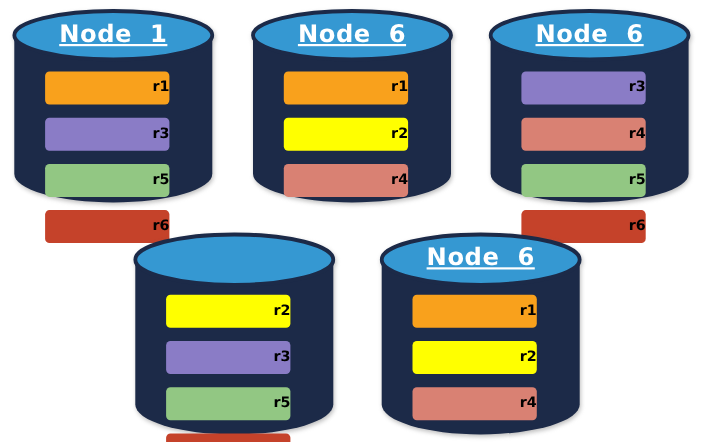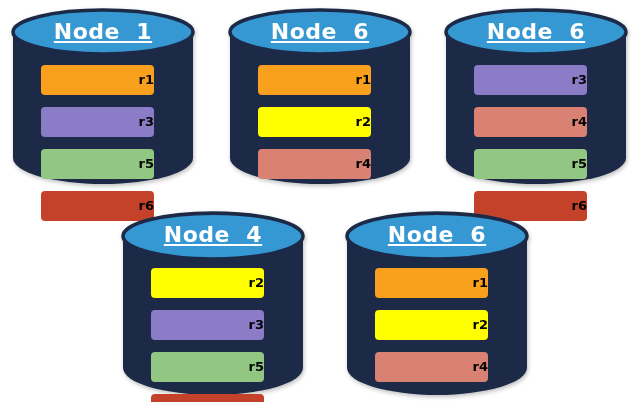--- a/index.html
+++ b/index.html
@@ -134,21 +134,20 @@
         <div class="replica-bar" style="background: rgb(197, 66, 42);">
         <span class="replica-bar-label">r6</span>
       </div>
       </div>
   </div>
     <div class="node">
     <svg class="cyl-svg" viewBox="0 0 184 178" preserveAspectRatio="none" xmlns="http://www.w3.org/2000/svg">
       <path d="M2 24 H182 V150 A90 26 0 0 1 2 150 Z" fill="#1C2A48"></path>
       <ellipse cx="92" cy="24" rx="90" ry="22" stroke-width="3.5" fill="#3598D2" stroke="#1C2A48"></ellipse>
     </svg>
-    <div class="node-title">Node  4</div>
     <div class="replica-bars">
 
     <div class="replica-bar" style="background: rgb(255, 255, 0);">
         <span class="replica-bar-label">r2</span>
       </div>
         <div class="replica-bar" style="background: rgb(138, 124, 198);">
         <span class="replica-bar-label">r3</span>
       </div>
         <div class="replica-bar" style="background: rgb(146, 199, 131);">
         <span class="replica-bar-label">r5</span>

